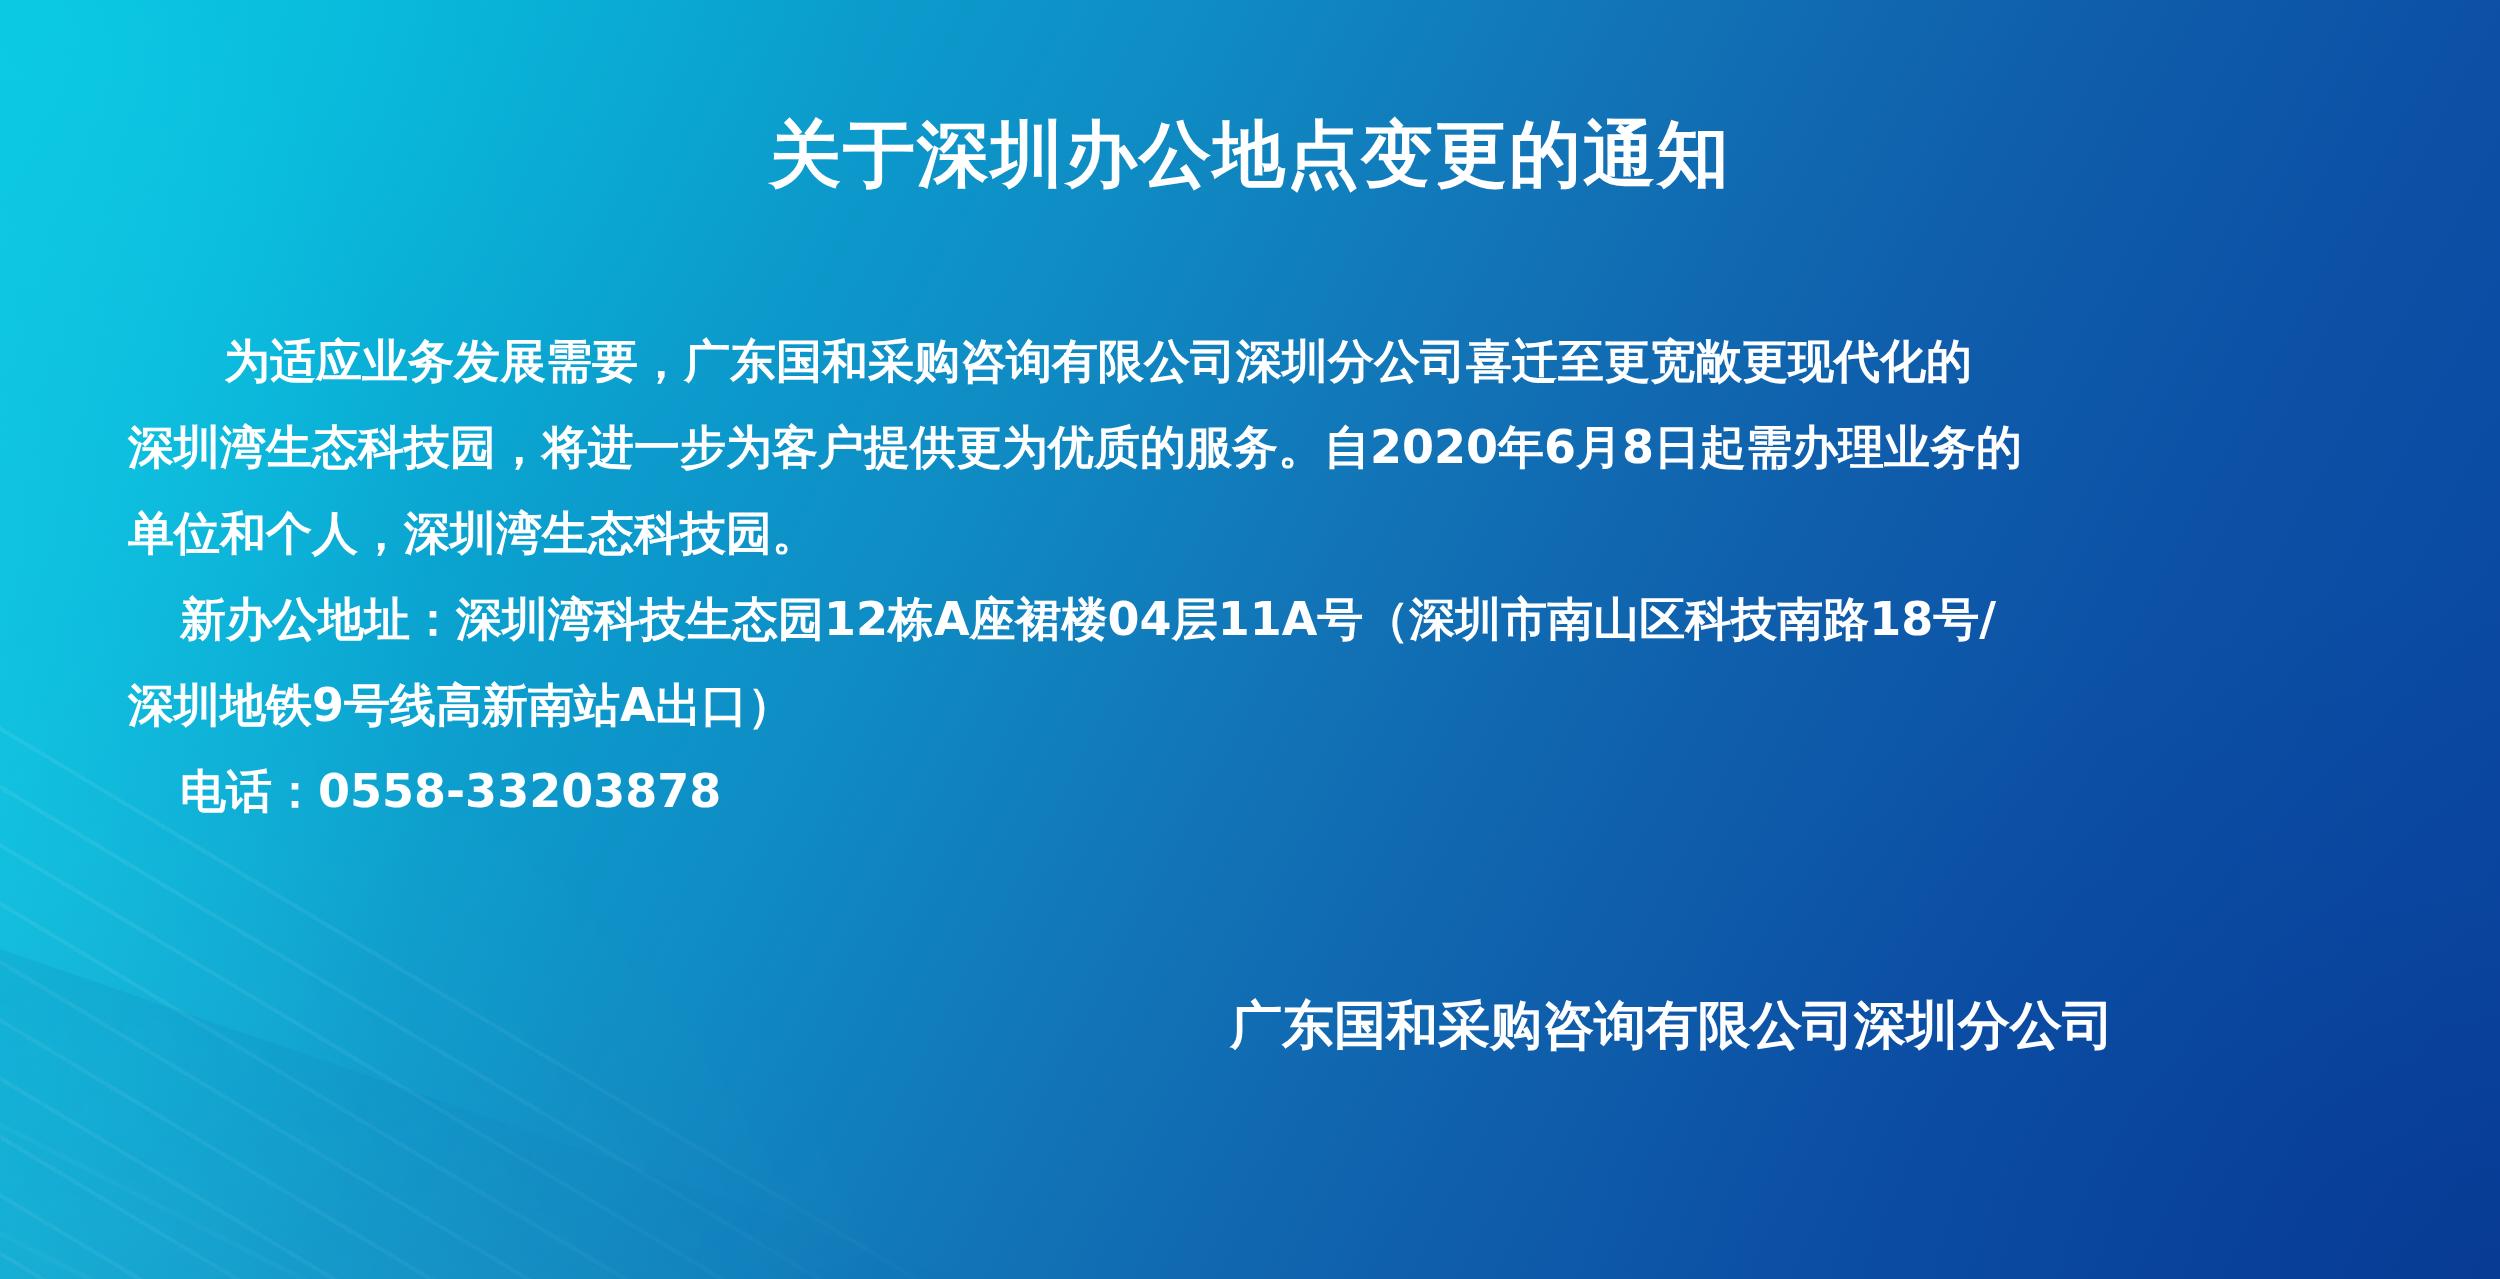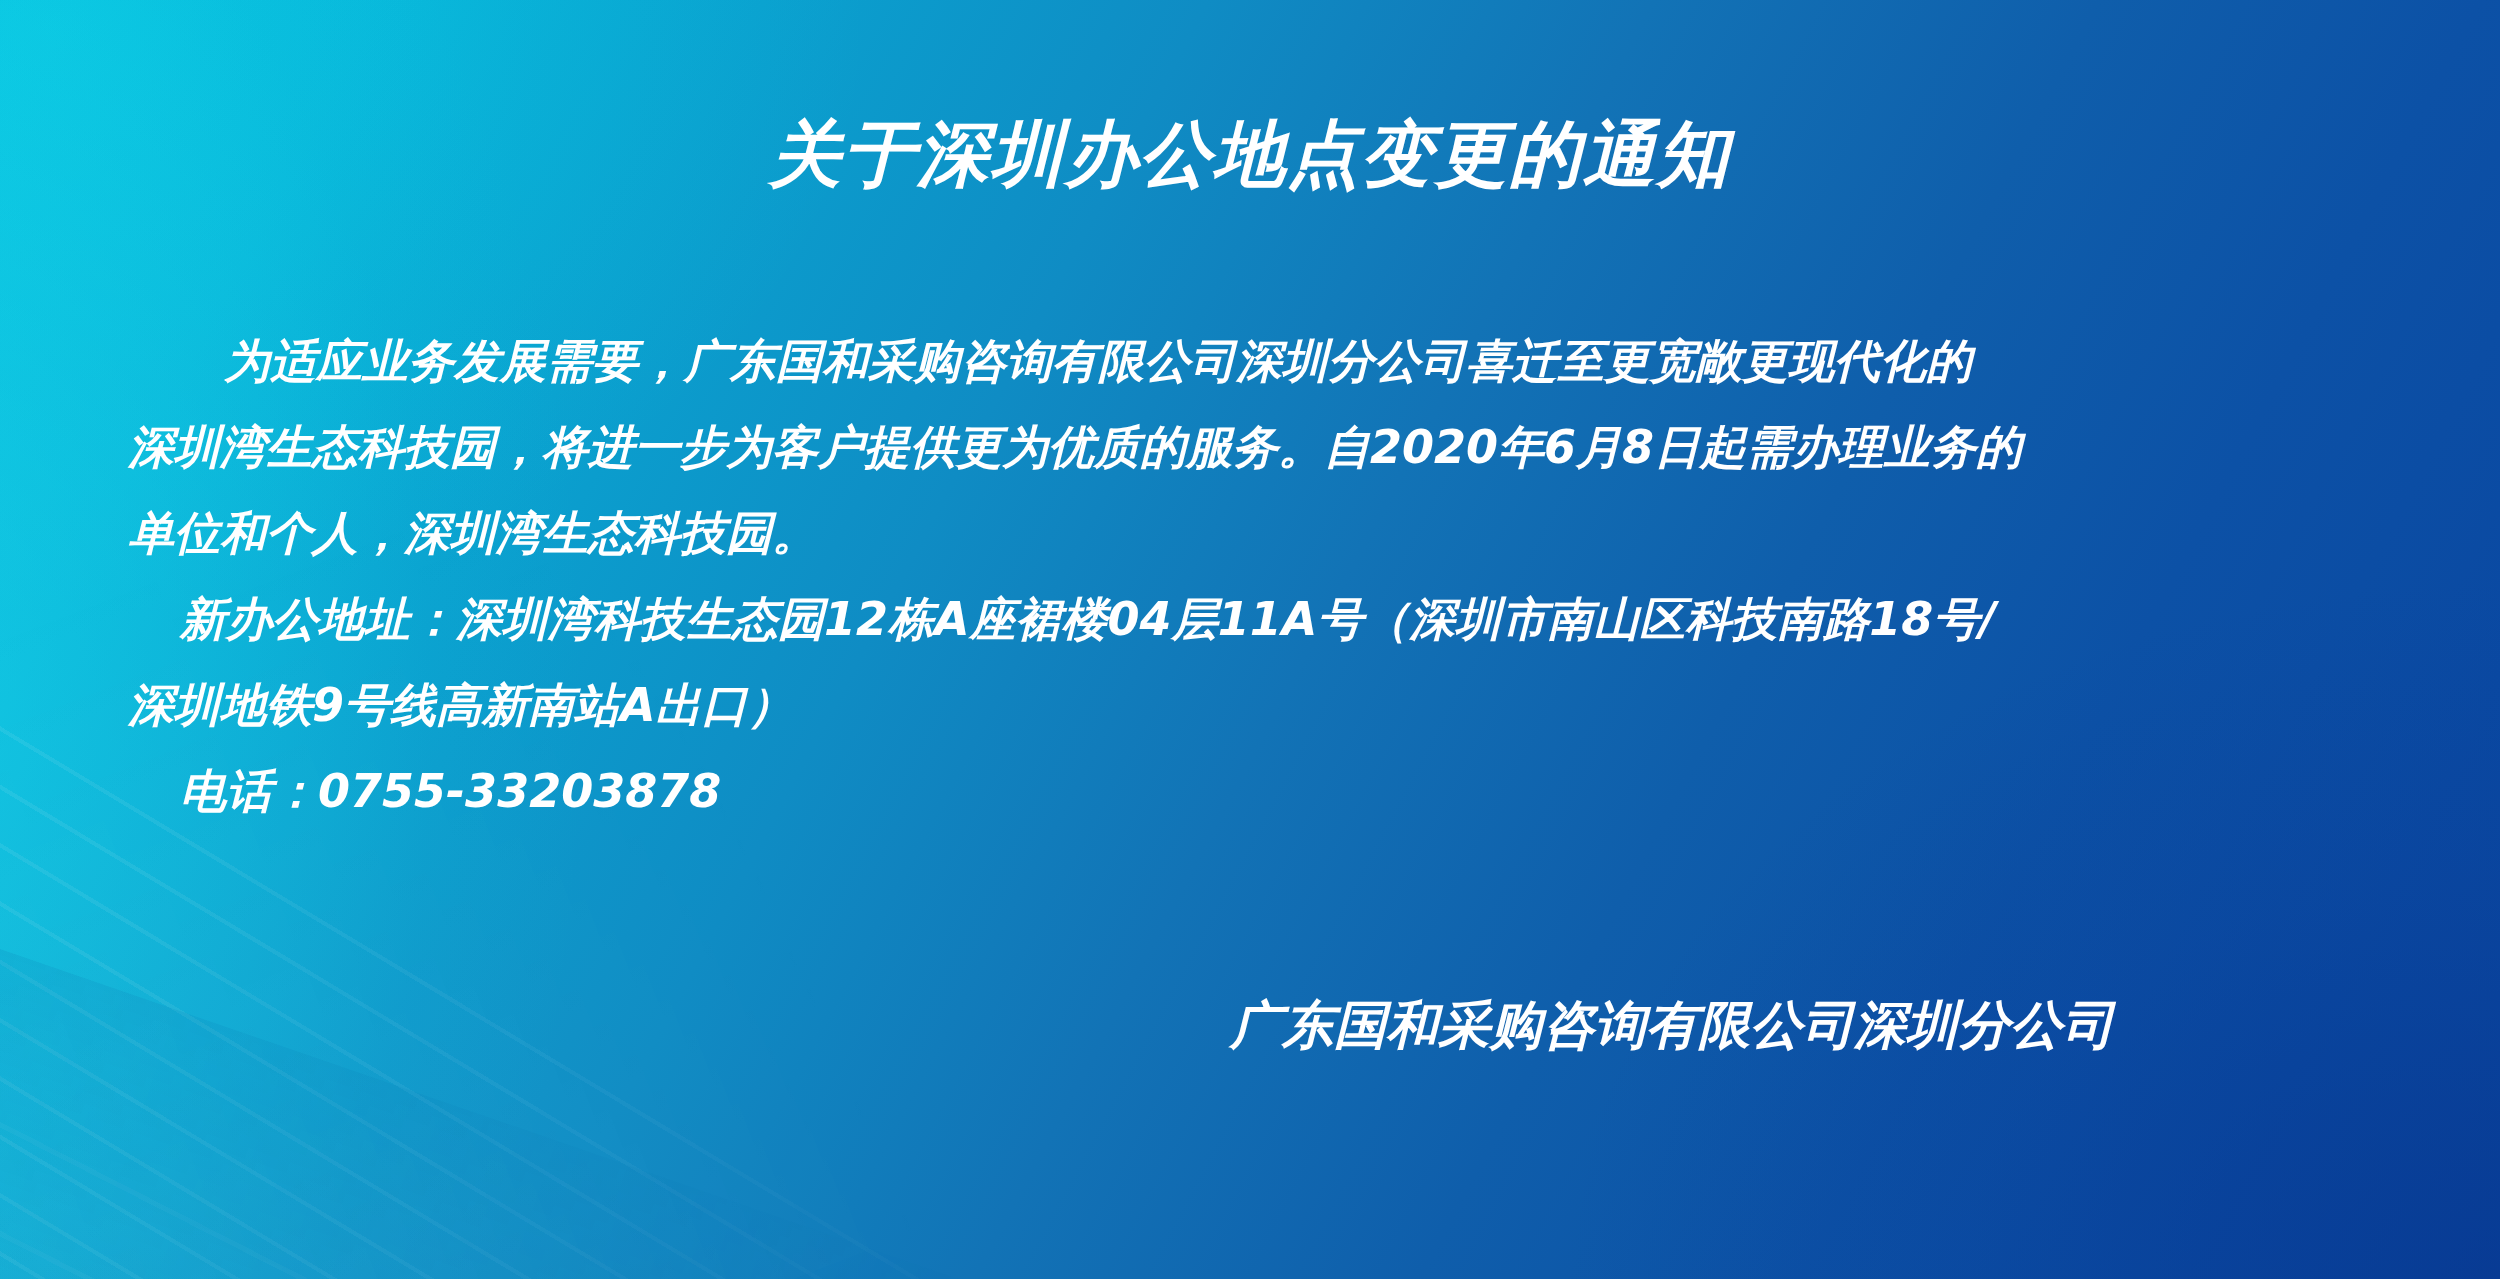--- a/index.html
+++ b/index.html
@@ -102,21 +102,21 @@
     left:-200px; top:880px;
     width:1600px; height:520px;
     transform:rotate(19deg);
     transform-origin:0 0;
     background:linear-gradient(to bottom, rgba(10,120,180,0.18), rgba(10,120,180,0));
     -webkit-mask-image:linear-gradient(to right, rgba(0,0,0,1) 0%, rgba(0,0,0,0.4) 60%, rgba(0,0,0,0) 90%);
             mask-image:linear-gradient(to right, rgba(0,0,0,1) 0%, rgba(0,0,0,0.4) 60%, rgba(0,0,0,0) 90%);
   }
 
   
-  .content{ position:relative; z-index:5; width:2240px; height:1279px;font-style:italic; }
+  .content{ position:relative; z-index:5; width:2240px; height:1279px; }
 
   .title{
     position:absolute;
     top:118px; left:0; width:2500px;
     text-align:center;
     color:#ffffff;
     font-size:72px;
     font-weight:bold;
     letter-spacing:2px;
     line-height:1;
@@ -179,21 +179,21 @@
       <div class="line indent2">为适应业务发展需要，广东国和采购咨询有限公司深圳分公司喜迁至更宽敞更现代化的</div>
 
       <div class="line">深圳湾生态科技园，将进一步为客户提供更为优质的服务。自2020年6月8日起需办理业务的</div>
 
       <div class="line">单位和个人，深圳湾生态科技园。</div>
 
       <div class="line indent1">新办公地址：深圳湾科技生态园12栋A座裙楼04层11A号（深圳市南山区科技南路18号/</div>
 
       <div class="line">深圳地铁9号线高新南站A出口）</div>
 
-      <div class="line sub">电话：0755-33203878</div>
+      <div class="line sub">电话：0558-33203878</div>
 
 
     </div>
 
     <div class="sign-block">
       <div class="sign-line">广东国和采购咨询有限公司深圳分公司</div>
     </div>
 
   </div>
 </div>

